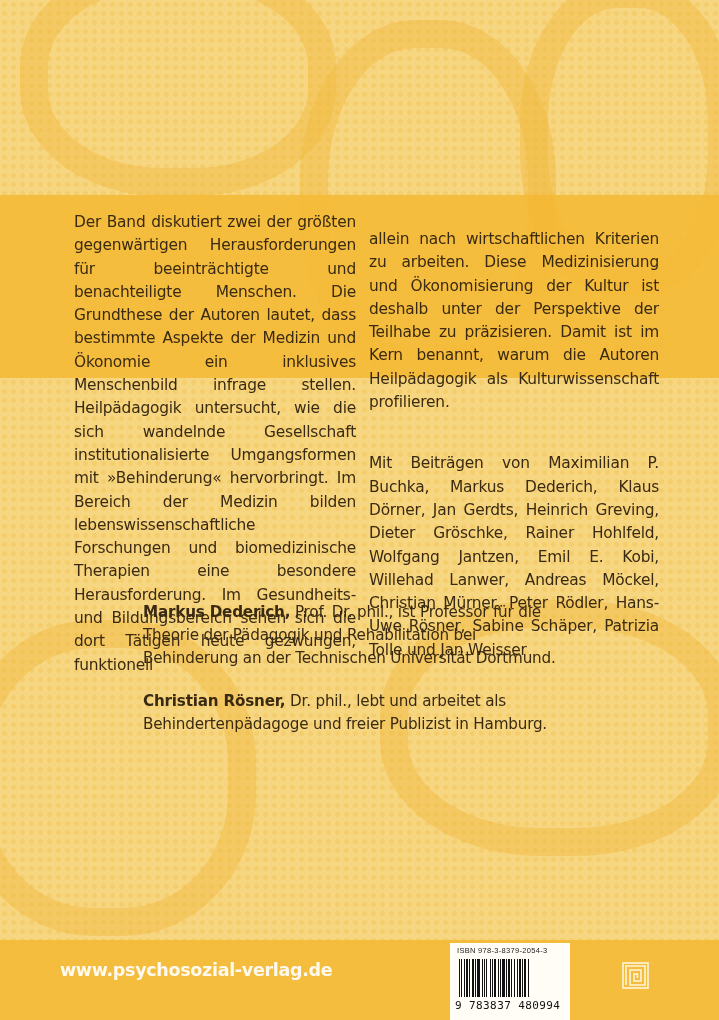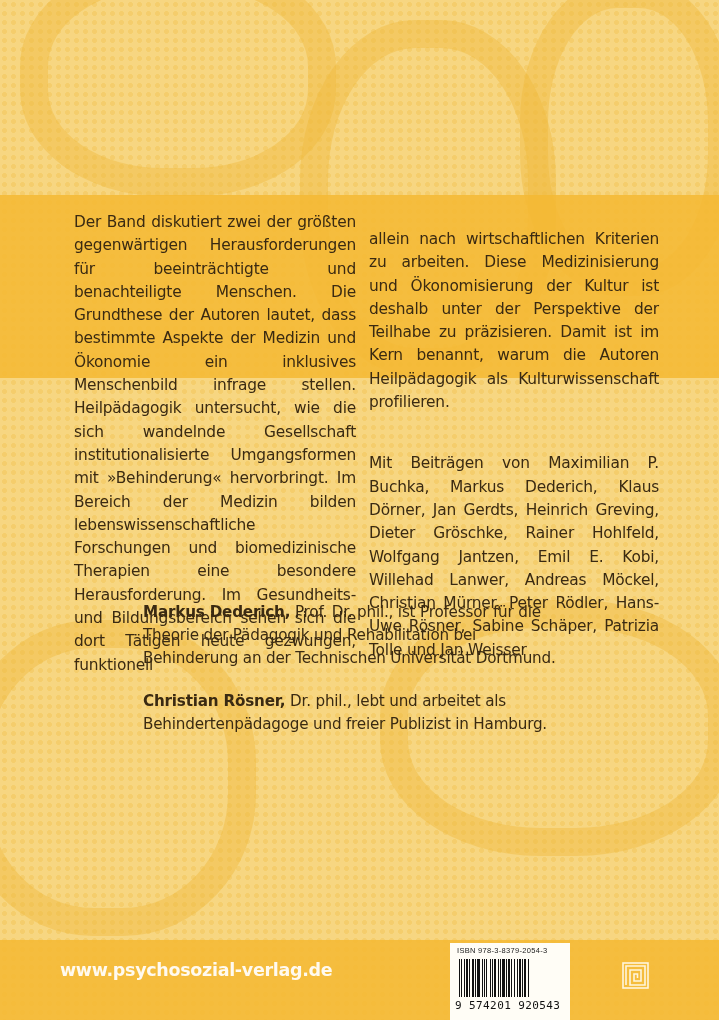--- a/index.html
+++ b/index.html
@@ -134,21 +134,21 @@
       <span style="width: 0.95px;"></span>
       <i style="width: 0.95px;"></i>
       <span style="width: 1.9px;"></span>
       <i style="width: 0.95px;"></i>
       <span style="width: 0.95px;"></span>
       <i style="width: 0.95px;"></i>
       <span style="width: 1.9px;"></span>
       <i style="width: 1.9px;"></i>
       <span style="width: 0.95px;"></span>
     </div>
-  <div class="ean">9 574201 920543</div>
+  <div class="ean">9 783837 480994</div>
 </div>
 
 <svg class="logo" viewBox="0 0 27 27">
   <g fill="none" stroke="#fff6dc" stroke-width="1.6">
     <rect x="1" y="1" width="25" height="25"></rect>
     <path d="M4 23 V4 H23 V23 H8 V8 H19 V19 H12 V12 H15.5 V16"></path>
   </g>
 </svg>
 
 </body></html>

